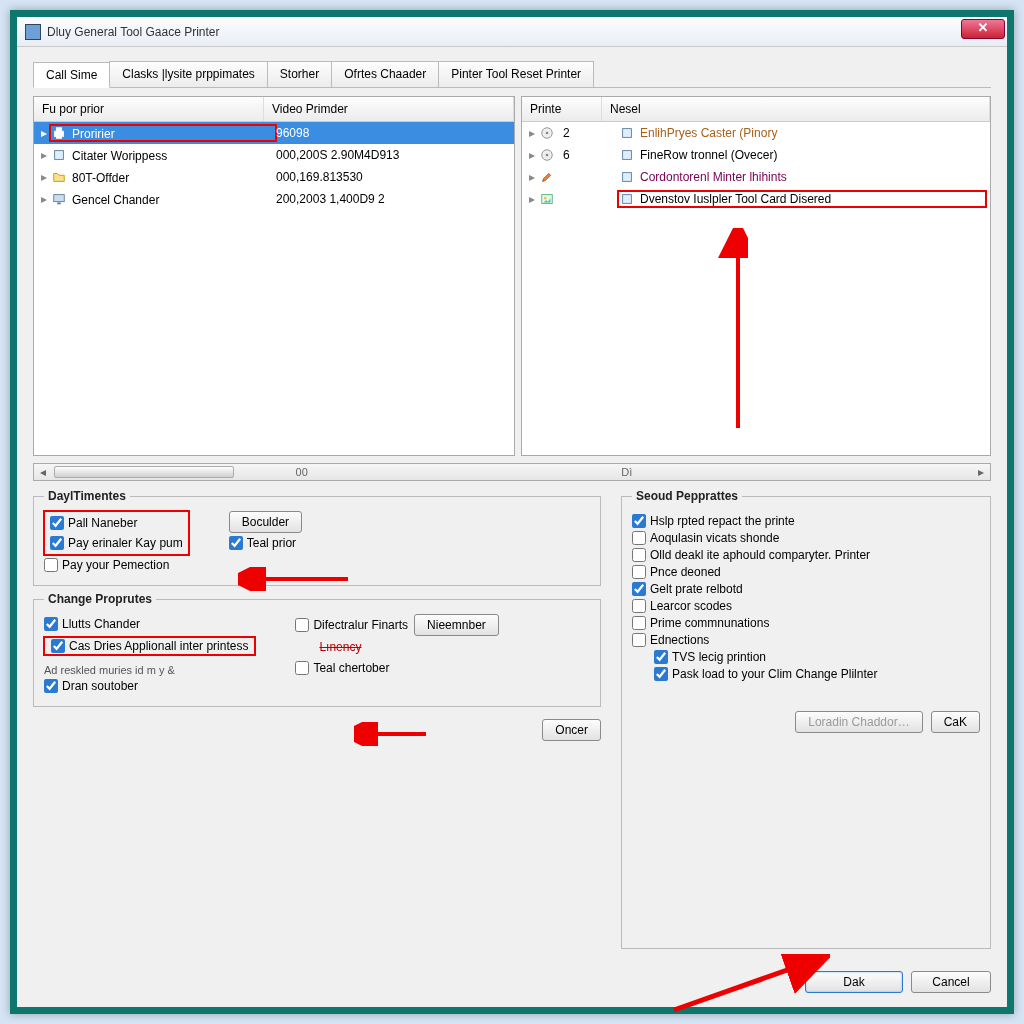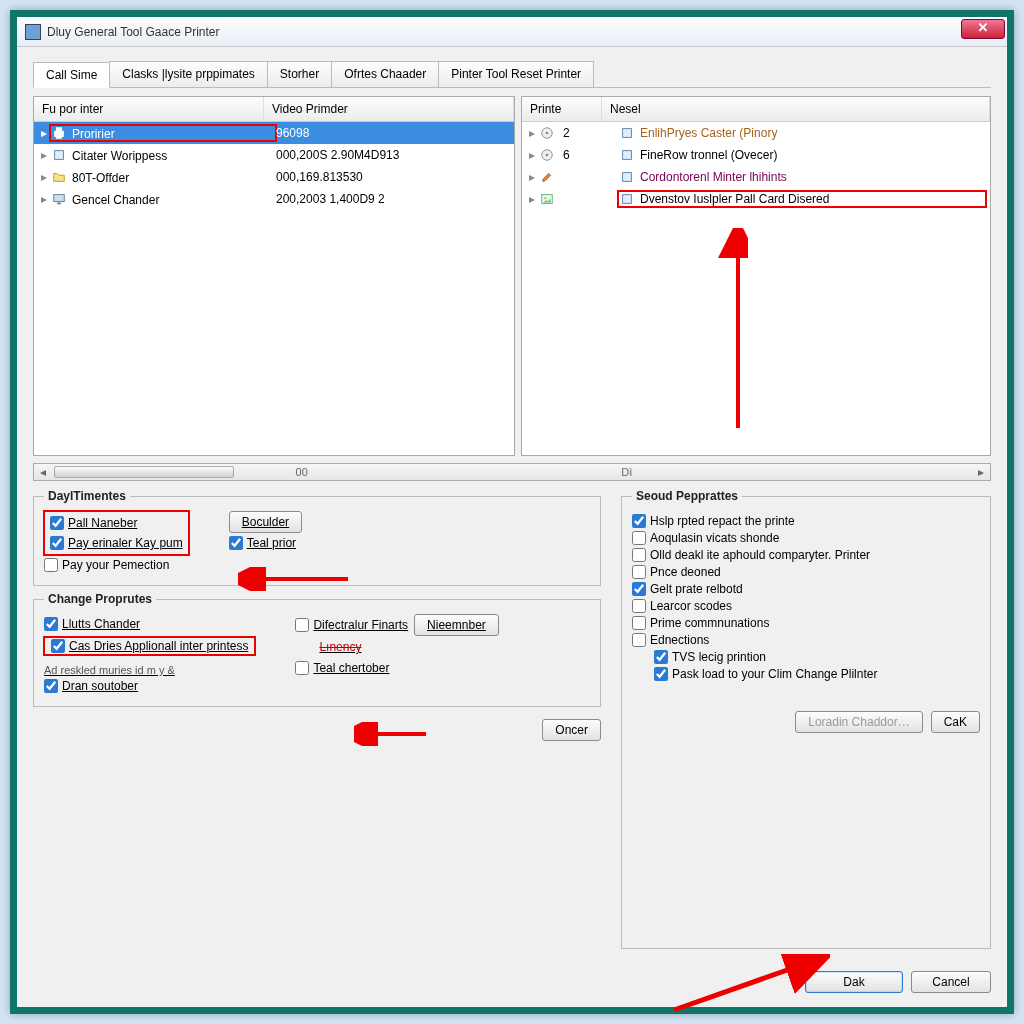--- a/index.html
+++ b/index.html
@@ -50,21 +50,21 @@
   fieldset { border: 1px solid #bbb; padding: 8px 10px 10px 10px; }
   legend { padding: 0 4px; font-weight: bold; color: #222; }
   .chkrow { display: flex; align-items: center; gap: 4px; margin: 3px 0; }
   input[type=checkbox] { width: 14px; height: 14px; accent-color: #2a7ad2; }
   .btn { padding: 3px 12px; background: linear-gradient(#fdfdfd,#e2e2e2); border: 1px solid #8a8a8a; border-radius: 3px; cursor: pointer; white-space: nowrap; }
   .btn.default { border: 1px solid #2a7ad2; box-shadow: 0 0 2px #6ab0ff inset; }
   .btn.disabled { color: #9a9a9a; }
   .footer { display: flex; justify-content: flex-end; gap: 8px; padding: 6px 0 0 0; }
   .footer2 { display: flex; justify-content: flex-end; gap: 8px; padding: 14px 0 0 0; }
   .twocol { display: flex; gap: 40px; }
-  .subcol { display: flex; flex-direction: column; text-decoration: underline; }
+  .subcol { display: flex; flex-direction: column; }
   .sublabel { font-size: 11px; color: #555; margin-top: 6px; }
   .midbtns { display: flex; align-items: center; gap: 6px; }
   .strike { text-decoration: line-through; color: #b00; }
   .indent { margin-left: 22px; }
   .muted { color: #a8611b; }
   .muted2 { color: #705; }
 </style>
 </head>
 <body>
 
@@ -83,21 +83,21 @@
       <div class="tab">Clasks |lysite prppimates</div>
       <div class="tab">Storher</div>
       <div class="tab">Ofrtes Chaader</div>
       <div class="tab">Pinter Tool Reset Printer</div>
     </div>
 
     <div class="panels">
 
       <div class="list list-left">
         <div class="list-head">
-          <div class="col a">Fu por inter</div>
+          <div class="col a">Fu por prior</div>
           <div class="col b">Video Primder</div>
         </div>
         <div class="rows" id="leftrows">
               <div class="row selected">
                 <span class="expand">▸</span>
     <span class="c1 redbox">
                   <span class="ico">
                     <svg viewBox="0 0 16 16">
                       <rect x="3" y="6" width="10" height="6" fill="#fff" stroke="#fff"></rect>
                       <rect x="5" y="2" width="6" height="4" fill="#fff" stroke="#fff"></rect>
@@ -224,21 +224,21 @@
                     </svg>
                   </span>
                   <span></span>
                 </span>
     <span class="c2 redbox">
                   <span class="ico">
                     <svg viewBox="0 0 16 16">
                       <rect x="3" y="3" width="10" height="10" fill="#def" stroke="#579"></rect>
                     </svg>
                   </span>
-                  <span class="">Dvenstov Iuslpler Pall Card Disered</span>
+                  <span class="">Dvenstov Iuslpler Tool Card Disered</span>
                 </span>
               </div>
             </div>
       </div>
     </div>
 
     <div class="scroll-track">
       <span class="scroll-arrow">◂</span>
       <div class="scroll-thumb" style="left:20px;width:180px"></div>
       <span class="midlabel" style="left:28%">00</span>

